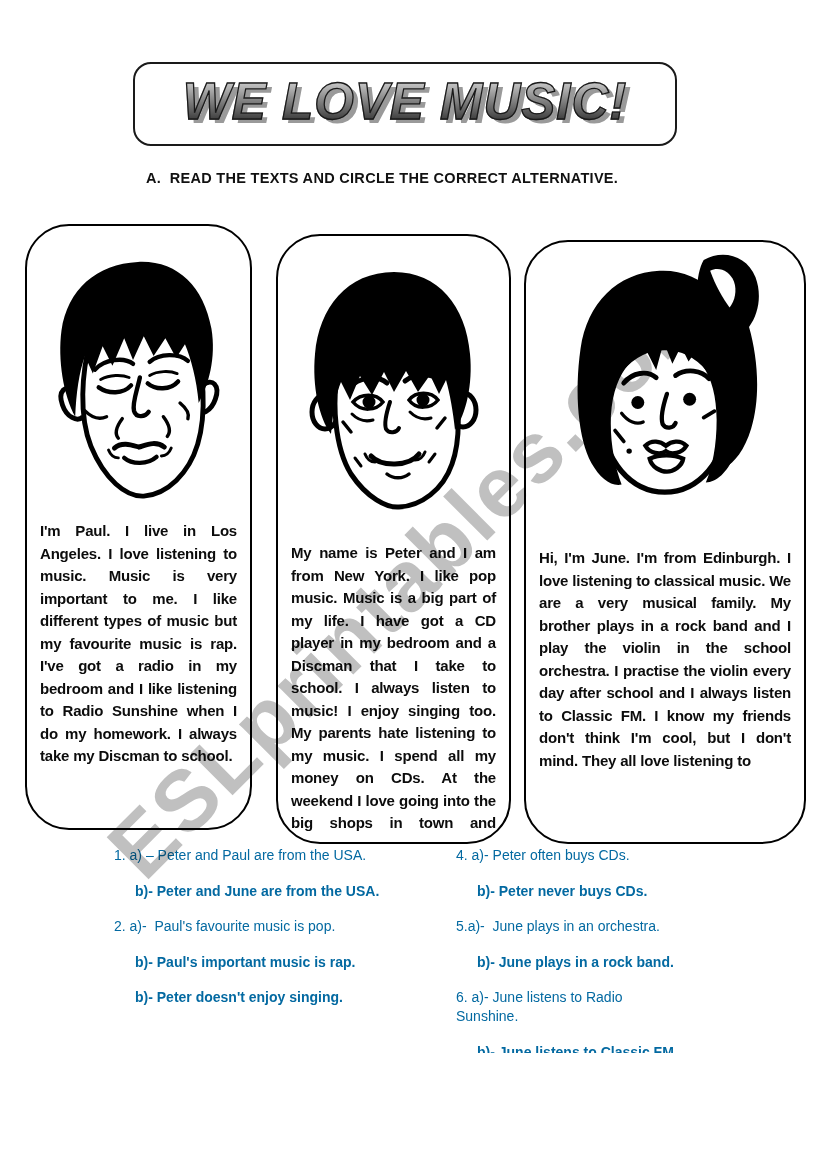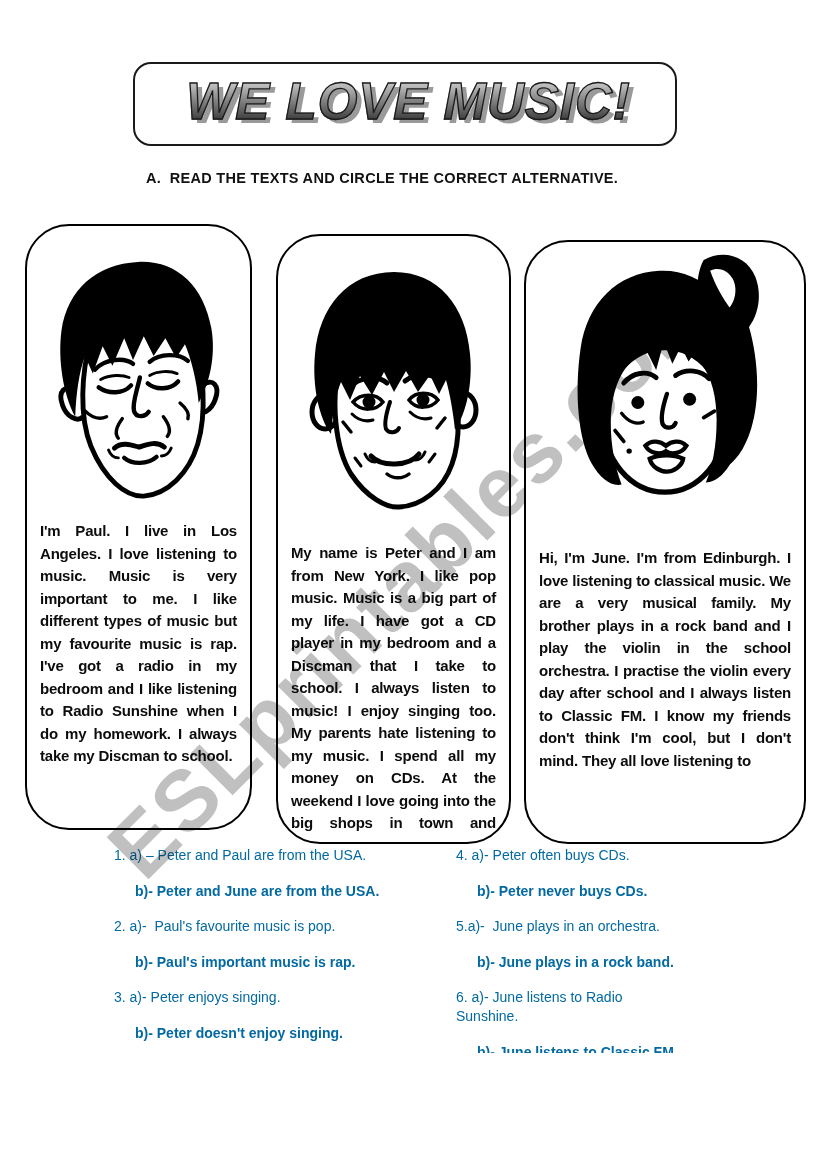--- a/index.html
+++ b/index.html
@@ -16,21 +16,20 @@
   }
   .title-box{
     position:absolute;left:133px;top:62px;width:540px;height:80px;
     border:2px solid #1a1a1a;border-radius:18px;z-index:1;
   }
   .title-wrap{
     position:absolute;left:0;top:0;width:100%;height:100%;
     display:flex;align-items:center;justify-content:center;
     font-style:italic;font-weight:bold;font-size:51px;letter-spacing:1px;
     transform:none;
-    padding-left:7px;
   }
   .title-shadow{
     position:absolute;width:100%;text-align:center;top:12px;left:5px;
     color:#9a9a9a;
   }
   .title-main{
     position:absolute;width:100%;text-align:center;top:8px;left:0;
     background:linear-gradient(180deg,#efefef 0%,#8a8a8a 45%,#161616 100%);
     -webkit-background-clip:text;background-clip:text;color:transparent;
     -webkit-text-stroke:1.3px #1a1a1a;
@@ -167,21 +166,20 @@
       </svg>
     </div>
     <div class="card-text" data-interactable="false">Hi, I'm June. I'm from Edinburgh. I love listening to classical music. We are a very musical family. My brother plays in a rock band and I play the violin in the school orchestra.  I practise the violin every day after school and I always listen to Classic FM. I know my friends don't think I'm cool, but I don't mind. They all love listening to</div>
   </div>
 
   <div class="q-col q-col-left" data-interactable="false">
     <div class="q-line" data-interactable="false">1. a) – Peter and Paul are from the USA.</div>
     <div class="q-line indent" data-interactable="false">b)- Peter and June are from the USA.</div>
     <div class="q-line" data-interactable="false">2. a)-  Paul's favourite music is pop.</div>
     <div class="q-line indent" data-interactable="false">b)- Paul's important music is rap.</div>
-    <div class="q-line" data-interactable="false">3. a)- Peter enjoys singing.</div>
     <div class="q-line indent" data-interactable="false">b)- Peter doesn't enjoy singing.</div>
   </div>
 
   <div class="q-col q-col-right" data-interactable="false">
     <div class="q-line" data-interactable="false">4. a)- Peter often buys CDs.</div>
     <div class="q-line indent" data-interactable="false">b)- Peter never buys CDs.</div>
     <div class="q-line" data-interactable="false">5.a)-  June plays in an orchestra.</div>
     <div class="q-line indent" data-interactable="false">b)- June plays in a rock band.</div>
     <div class="q-line" data-interactable="false">6. a)- June listens to Radio Sunshine.</div>
     <div class="q-line indent clipped" data-interactable="false">b)- June listens to Classic FM.</div>

